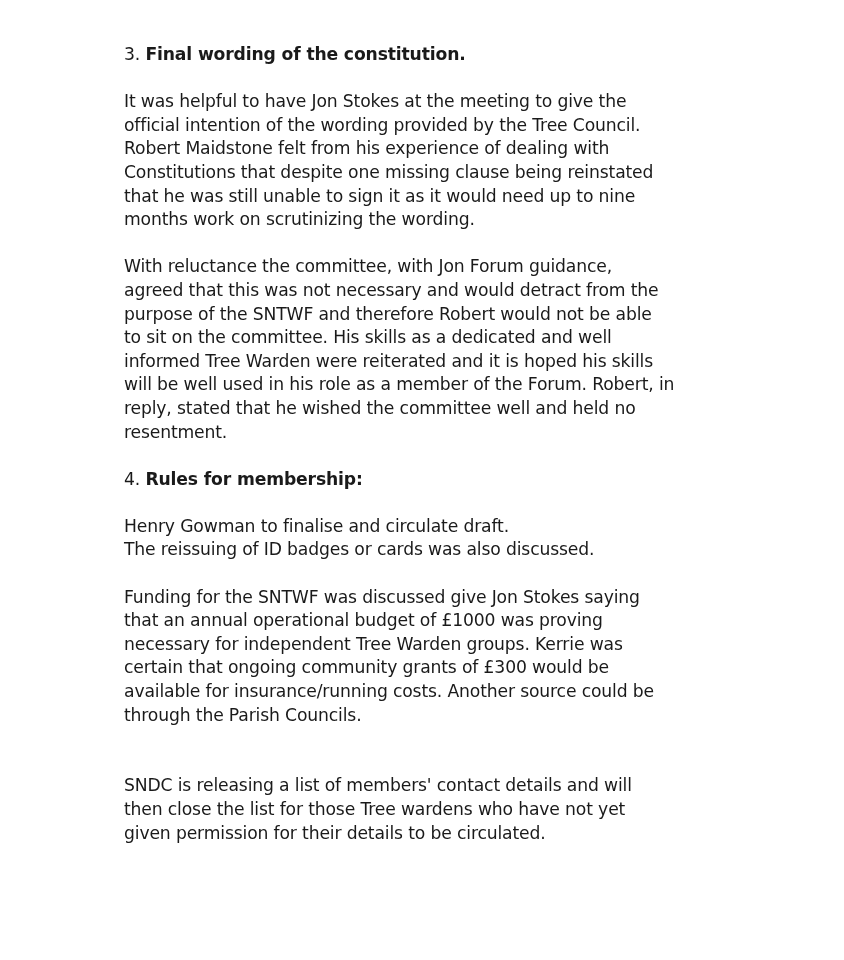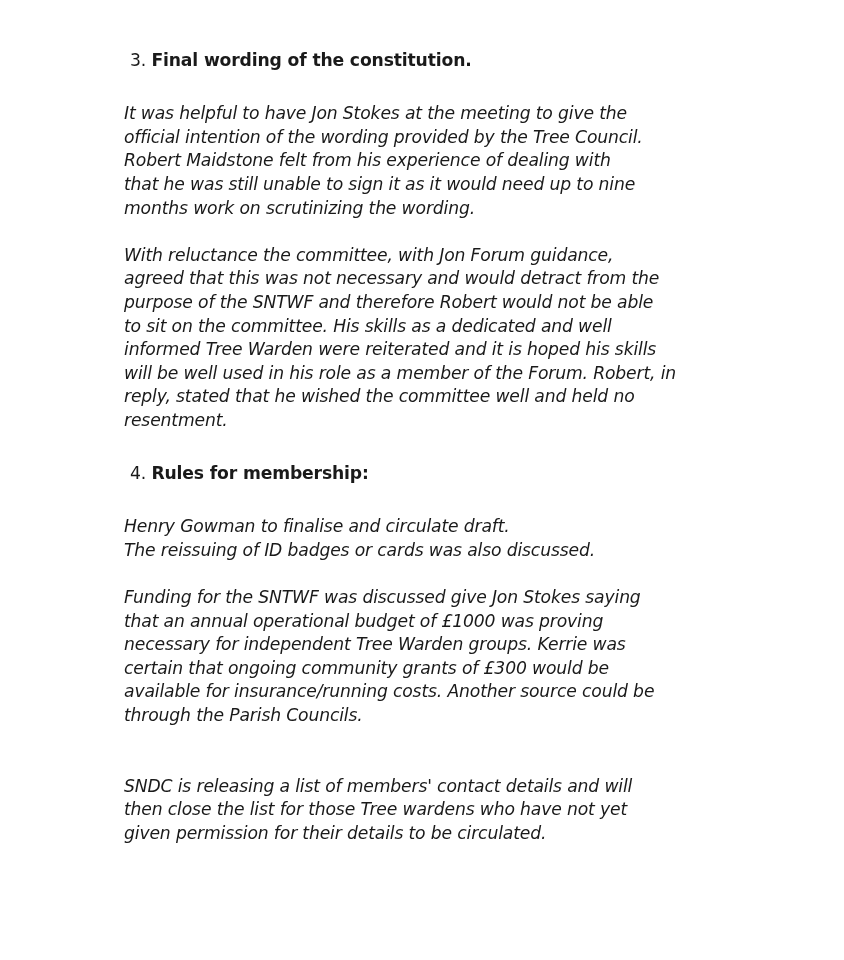--- a/index.html
+++ b/index.html
@@ -8,41 +8,42 @@
       position: absolute;
       left: 124px;
       top: 43px;
       width: 640px;
       font-family: "DejaVu Sans", sans-serif;
       font-size: 17.2px;
       line-height: 23.6px;
       color: #1a1a1a;
       letter-spacing: -0.15px;
     }
-    .heading { margin: 6px; font-weight: normal; font-size: 17.2px; line-height: 23.6px; }
+    .heading { margin: 0; font-weight: normal; font-size: 17.2px; line-height: 23.6px; }
     .heading .title { font-weight: bold; }
-    .para { margin: 0; font-style: italic; }
+    .para { margin: 0; }
     .gap { height: 23.6px; }
     .line { display: block; white-space: nowrap; }
   </style>
 </head>
 <body>
 
 <div class="page">
 
   <section>
     <p class="heading">
       <span>3.</span>
       <span class="title">Final wording of the constitution.</span>
     </p>
     <div class="gap"></div>
     <p class="para">
       <span class="line">It was helpful to have Jon Stokes at the meeting to give the</span>
       <span class="line">official intention of the wording provided by the Tree Council.</span>
       <span class="line">Robert Maidstone felt from his experience of dealing with</span>
+      <span class="line">Constitutions that despite one missing clause being reinstated</span>
       <span class="line">that he was still unable to sign it as it would need up to nine</span>
       <span class="line">months work on scrutinizing the wording.</span>
     </p>
     <div class="gap"></div>
     <p class="para">
       <span class="line">With reluctance the committee, with Jon Forum guidance,</span>
       <span class="line">agreed that this was not necessary and would detract from the</span>
       <span class="line">purpose of the SNTWF and therefore Robert would not be able</span>
       <span class="line">to sit on the committee. His skills as a dedicated and well</span>
       <span class="line">informed Tree Warden were reiterated and it is hoped his skills</span>

